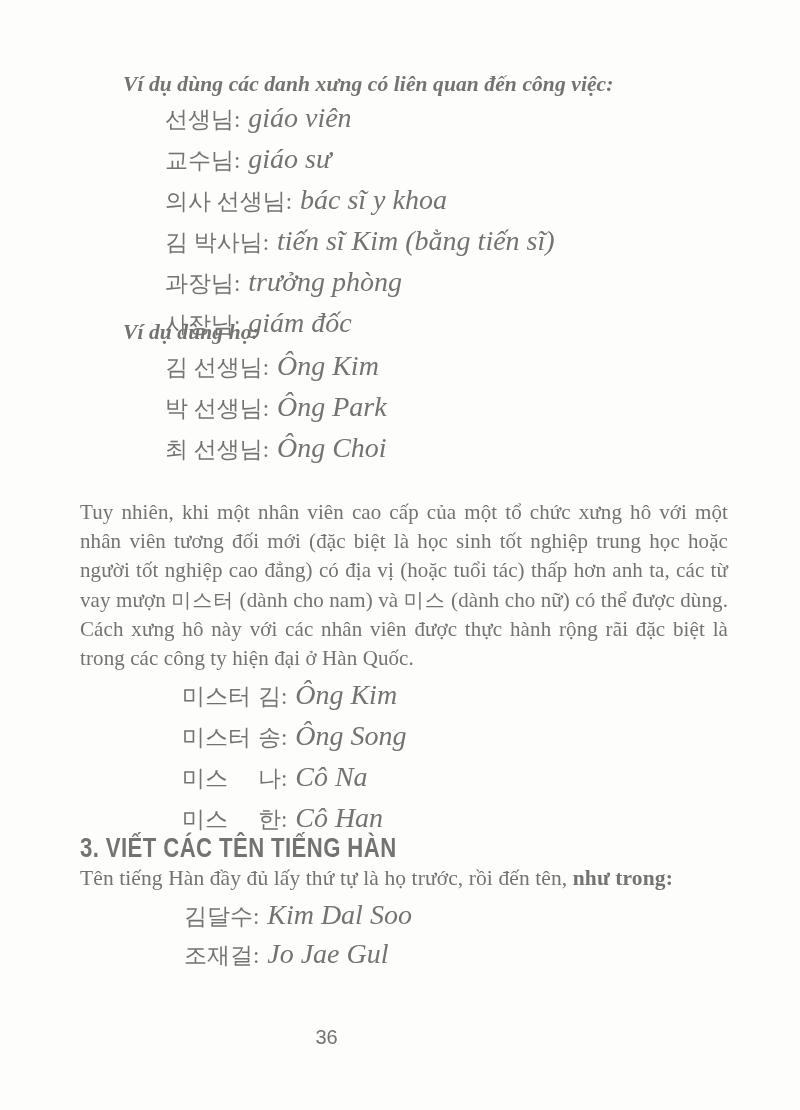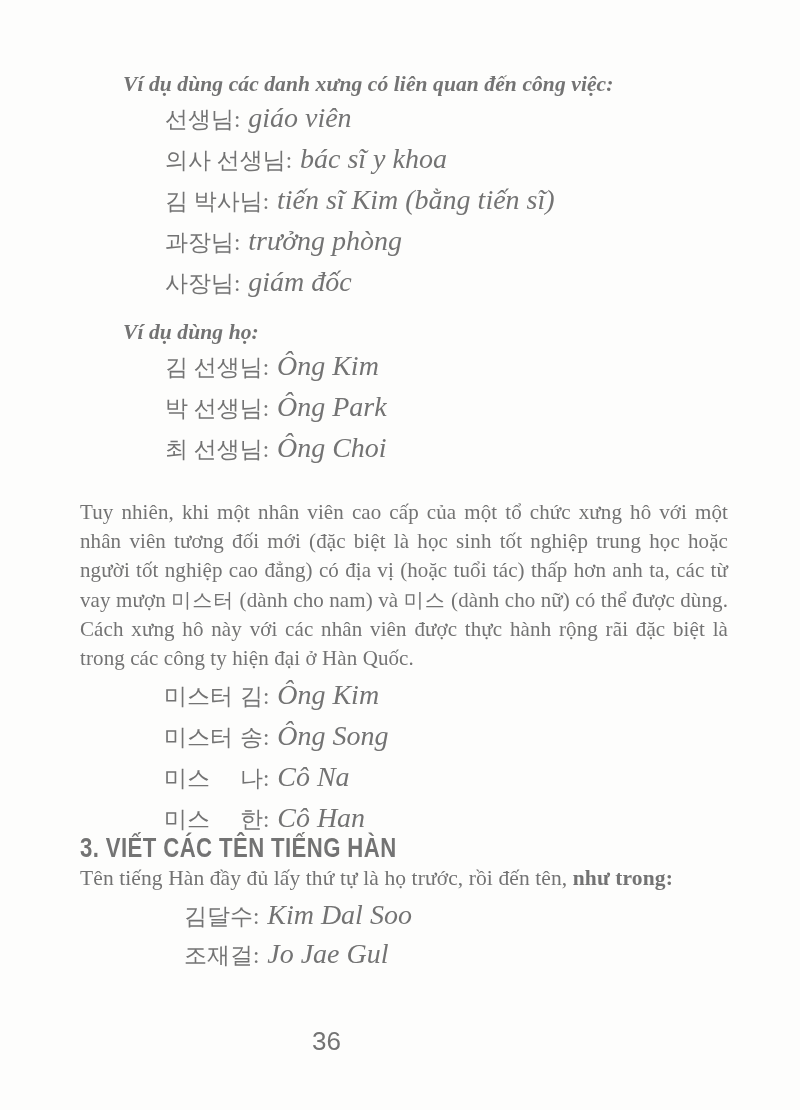--- a/index.html
+++ b/index.html
@@ -52,21 +52,21 @@
     line-height: 29.2px;
     text-align: justify;
     letter-spacing: 0.1px;
   }
   .body-para .korean-inline {
     font-size: 20px;
     letter-spacing: 1px;
   }
   .mister-list {
     position: absolute;
-    left: 164px;
+    left: 182px;
     top: 676px;
   }
   .mister-row {
     line-height: 37px;
     white-space: nowrap;
   }
   .mister-title {
     display: inline-block;
     width: 76px;
     font-size: 23px;
@@ -109,40 +109,43 @@
   .names-list .vocab-row {
     line-height: 35px;
   }
   .page-number {
     position: absolute;
     left: 0;
     top: 1026px;
     width: 653px;
     text-align: center;
     font-family: "Liberation Sans", sans-serif;
-    font-size: 26px;
+    font-size: 20px;
   }
   
   #heading-jobs   { top: 72px; }
   #list-jobs      { top: 99px; }
   #heading-surnames { top: 320px; }
   #list-surnames  { top: 347px; }
 </style>
 </head>
 <body>
 
 <div class="page">
 
   <div id="heading-jobs" class="mini-heading">Ví dụ dùng các danh xưng có liên quan đến công việc:</div>
 
   <div id="list-jobs" class="vocab-list">
     <div class="vocab-row">
       <span class="korean">선생님:</span><span class="viet">giáo viên</span>
     </div>
     <div class="vocab-row">
+      <span class="korean">교수님:</span><span class="viet">giáo sư</span>
+    </div>
+    <div class="vocab-row">
       <span class="korean">의사 선생님:</span><span class="viet">bác sĩ y khoa</span>
     </div>
     <div class="vocab-row">
       <span class="korean">김 박사님:</span><span class="viet">tiến sĩ Kim (bằng tiến sĩ)</span>
     </div>
     <div class="vocab-row">
       <span class="korean">과장님:</span><span class="viet">trưởng phòng</span>
     </div>
     <div class="vocab-row">
       <span class="korean">사장님:</span><span class="viet">giám đốc</span>

